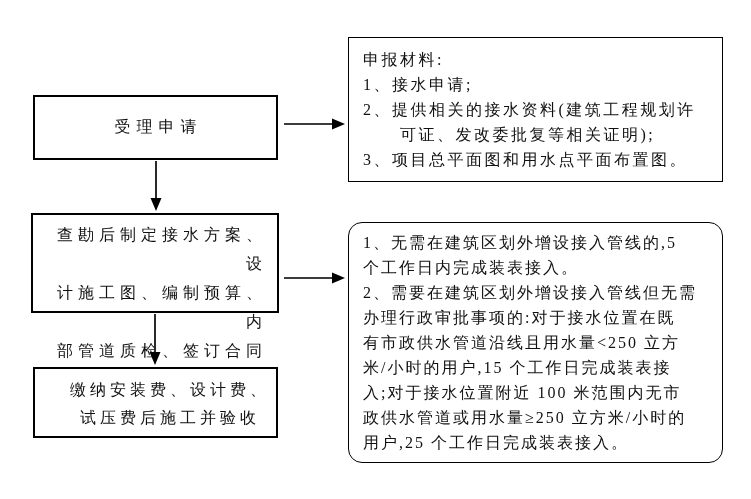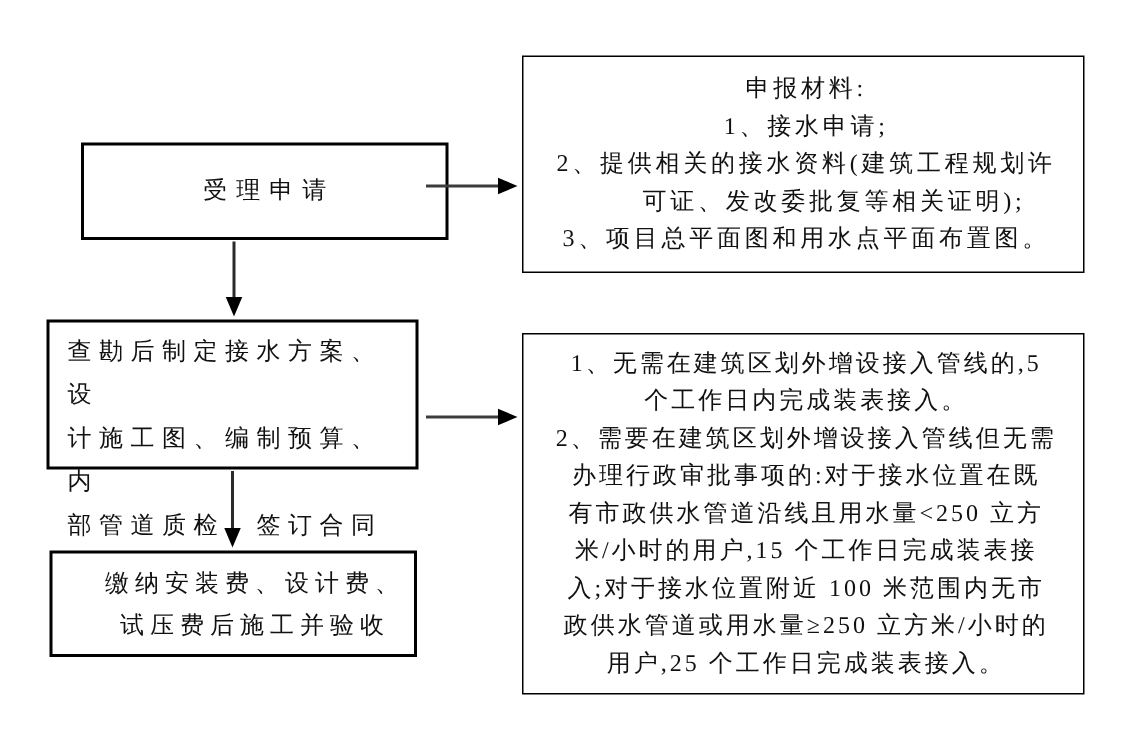--- a/index.html
+++ b/index.html
@@ -12,53 +12,55 @@
     color: #111111;
     overflow: hidden;
   }
   .box {
     position: absolute;
     box-sizing: border-box;
     border: 2px solid #000000;
     background: #ffffff;
     font-size: 16px;
   }
-  .note { border-width: 1.5px; text-align: center; }
+  .note { border-width: 1.5px; }
   .center-label {
     display: flex;
     align-items: center;
     justify-content: center;
     letter-spacing: 6px;
     text-indent: 6px; 
   }
   .pre { white-space: pre-wrap; }
   .step-survey {
     padding: 5px 10px 0 12px;
     line-height: 29px;
     letter-spacing: 5px;
+    text-align: right;
   }
   .step-pay {
     padding-top: 7px;
     text-align: center;
     line-height: 28px;
     letter-spacing: 4px;
     padding-left: 29px;
   }
   .note-materials {
     padding: 9px 10px 0 14px;
     line-height: 25px;
     letter-spacing: 2.5px;
   }
   .note-timelines {
     padding: 7px 10px 0 14px;
     line-height: 25px;
     letter-spacing: 2px;
+    border-radius: 14px;
   }
   
-  .pos-accept    { left: 33px;  top: 95px;  width: 245px; height: 65px; margin-left: 21px; }
+  .pos-accept    { left: 33px;  top: 95px;  width: 245px; height: 65px; }
   .pos-survey    { left: 31px;  top: 213px; width: 248px; height: 100px; }
   .pos-pay       { left: 33px;  top: 367px; width: 245px; height: 71px; }
   .pos-materials { left: 348px; top: 37px;  width: 375px; height: 145px; }
   .pos-timelines { left: 348px; top: 222px; width: 375px; height: 241px; }
   .arrow-layer {
     position: absolute;
     left: 0; top: 0;
     width: 751px; height: 499px;
     pointer-events: none;
   }

